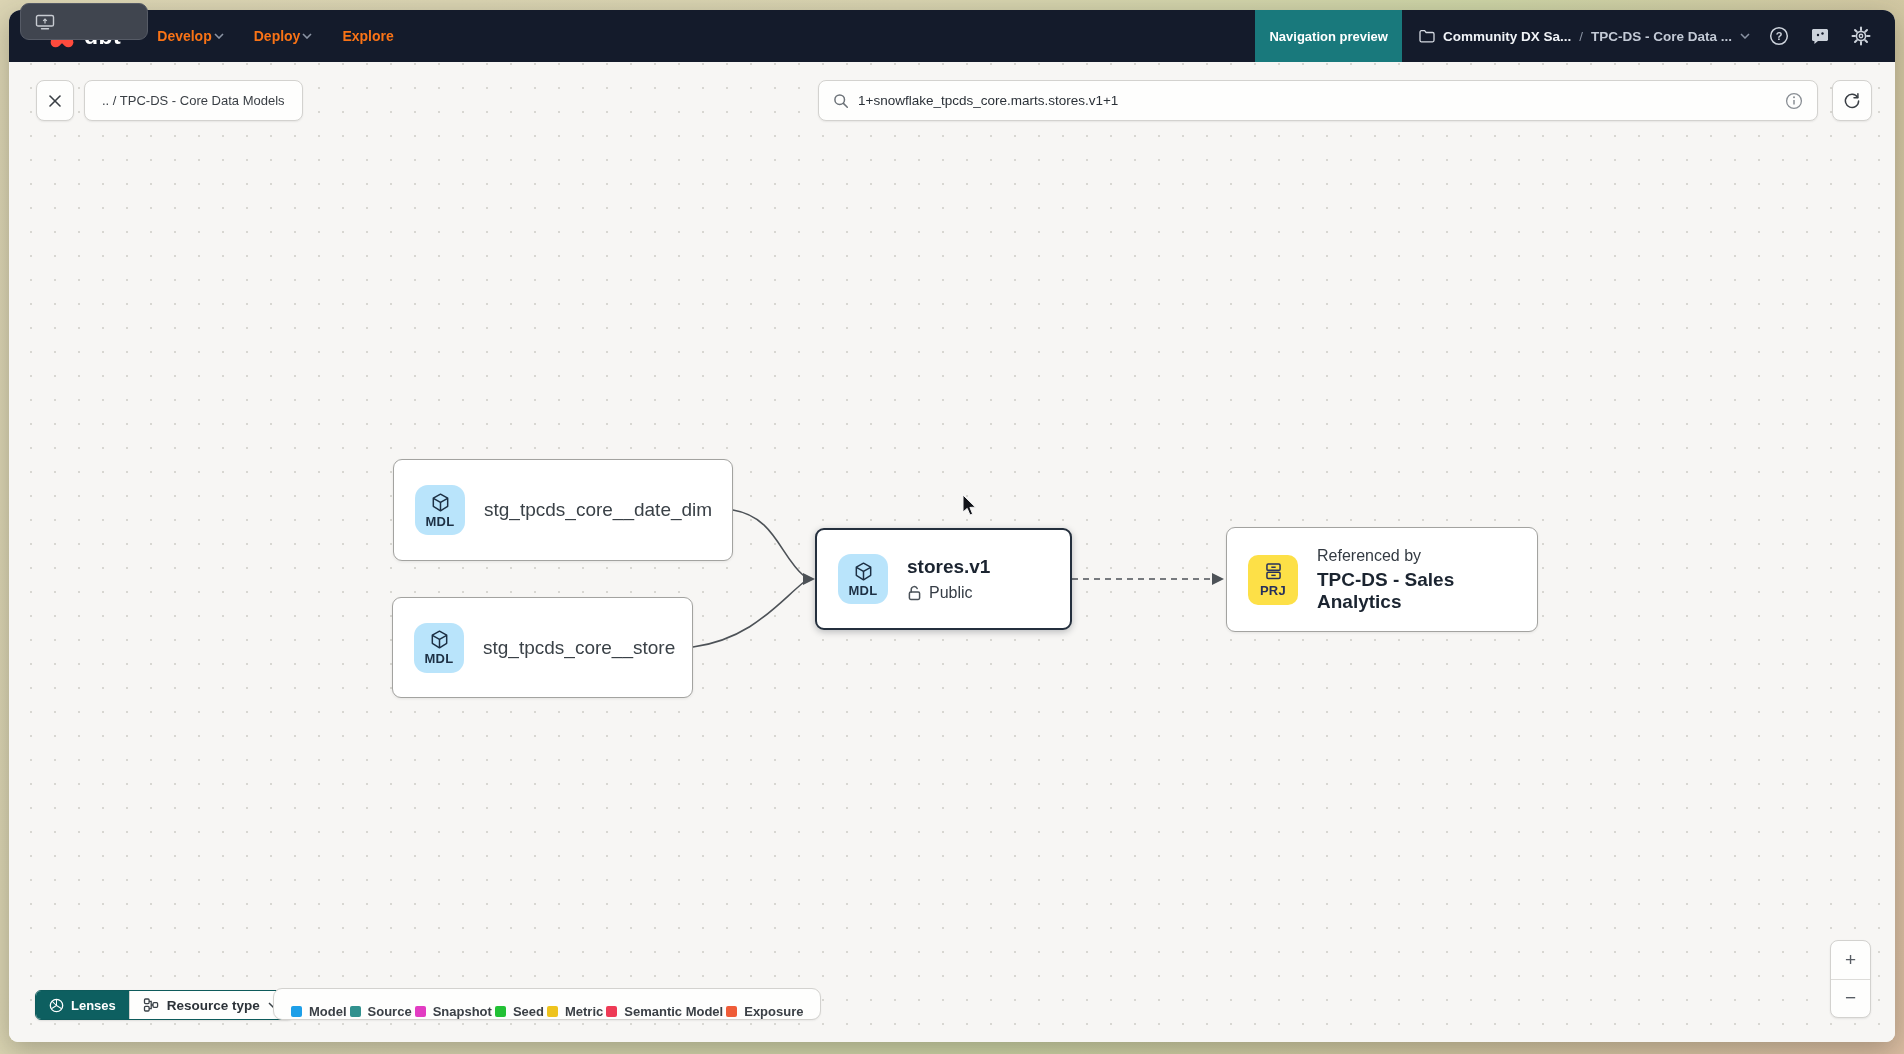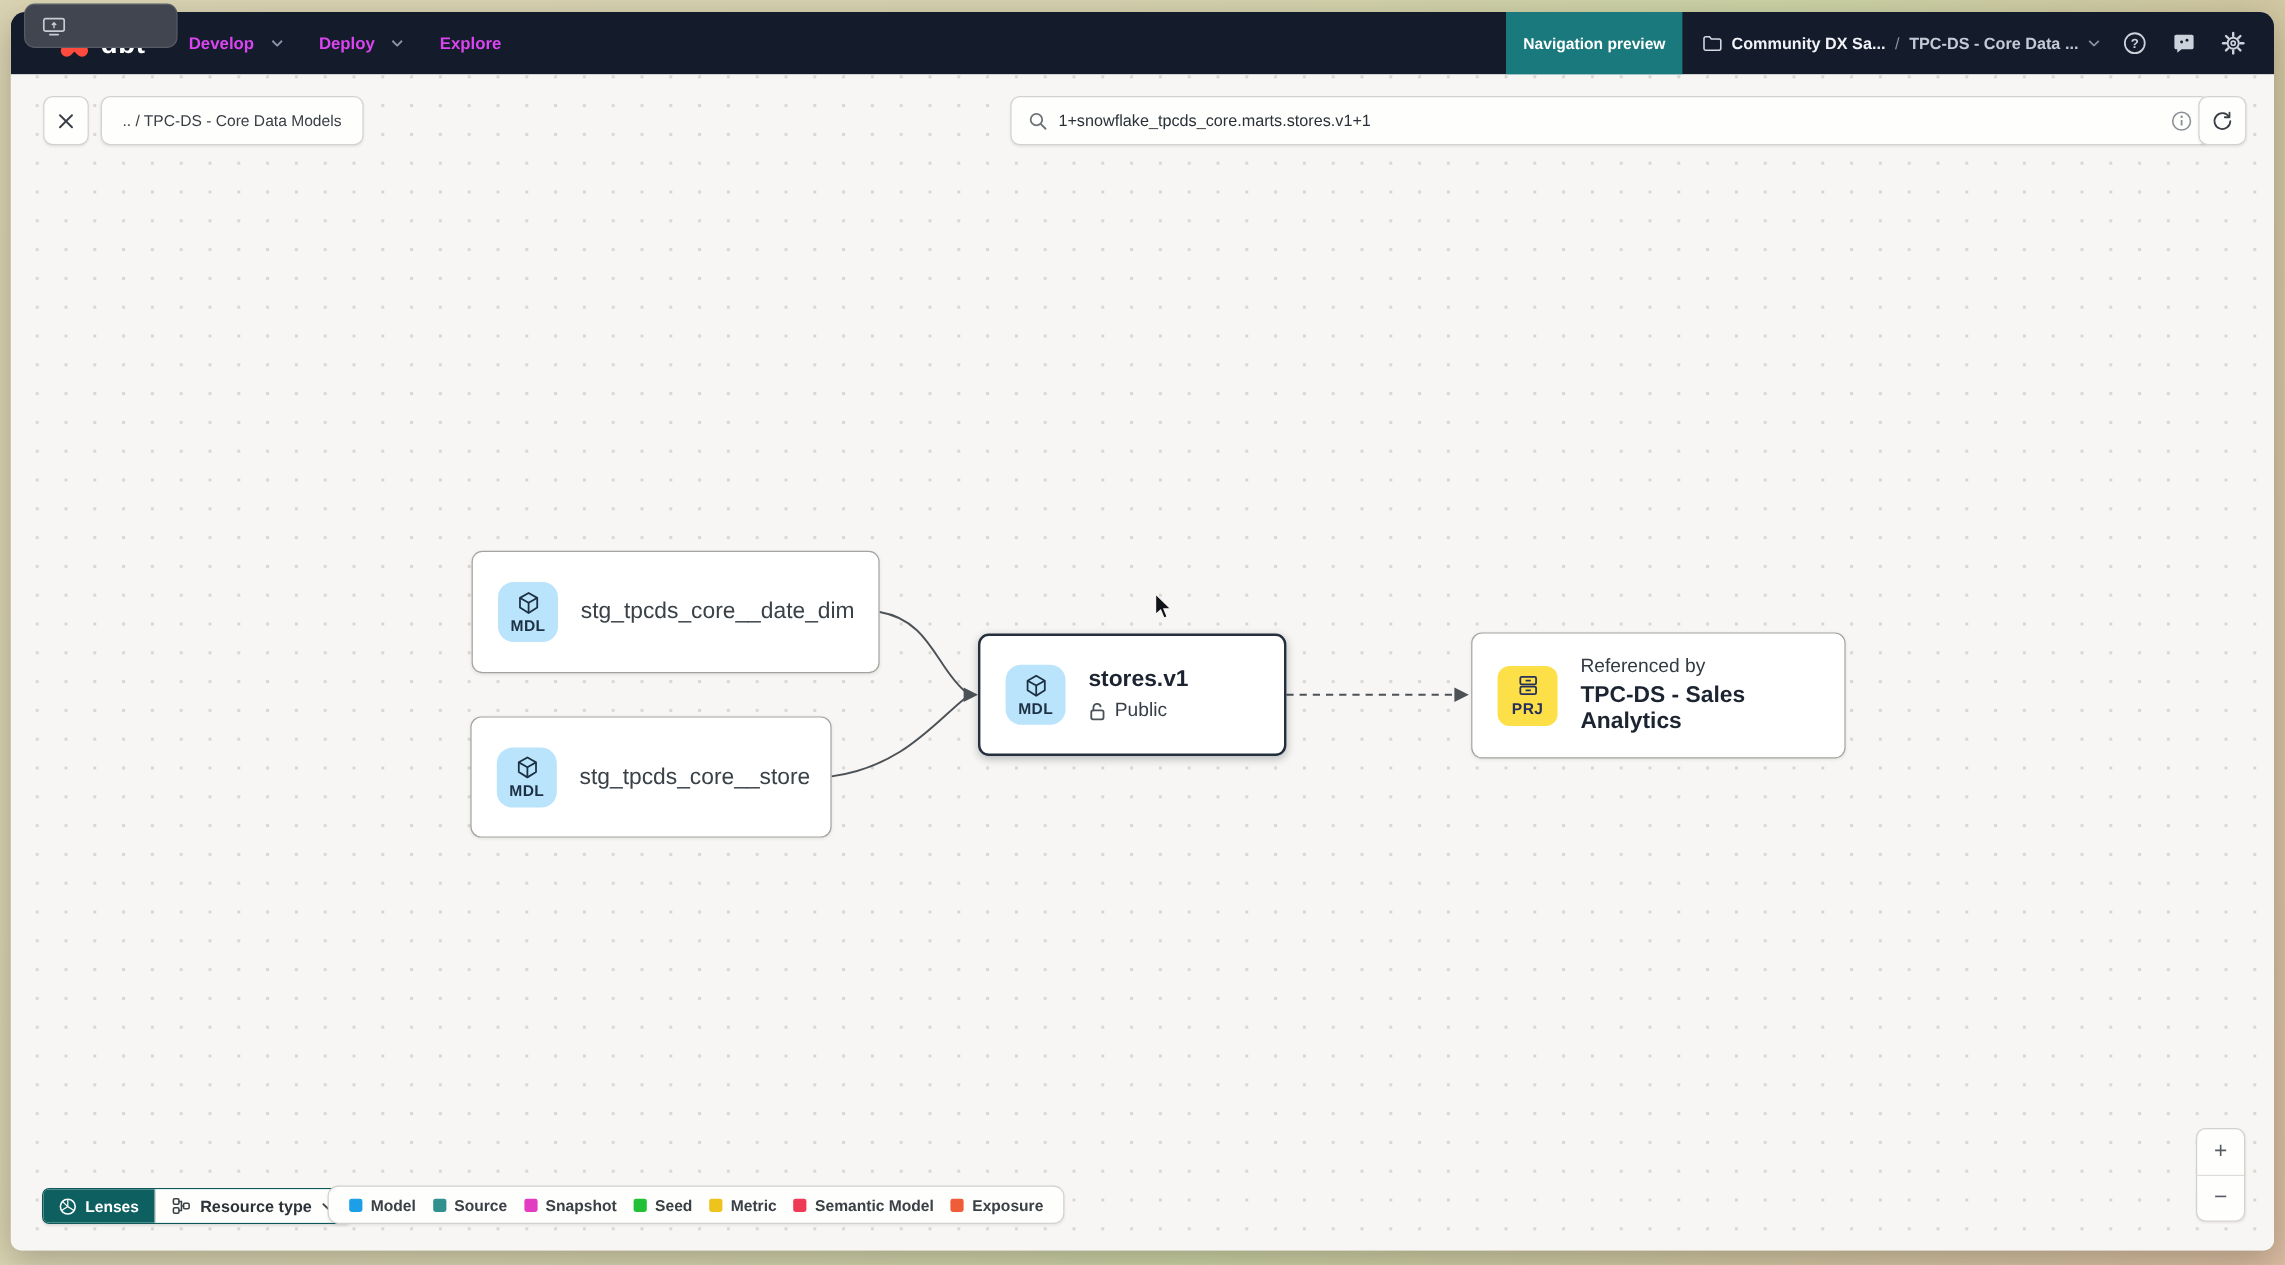--- a/index.html
+++ b/index.html
@@ -20,21 +20,21 @@
   
   .navbar { position:relative; height:52px; background:#141b2b; display:flex;
     align-items:center; padding:0 22px 0 38px; }
   .logo { display:flex; align-items:center; gap:7px; margin-right:36px; }
   .logo-mark { position:relative; width:30px; height:30px; }
   .logo-mark span { position:absolute; left:1px; top:10px; width:28px; height:10px;
     background:#ff4b3d; border-radius:5px; }
   .logo-mark span:first-child { transform:rotate(45deg); }
   .logo-mark span:last-child  { transform:rotate(-45deg); }
   .logo-text { color:#ffffff; font-size:23px; font-weight:700; letter-spacing:.5px; }
-  .nav-menu { display:flex; align-items:center; gap:14px; color:#d946ef;
+  .nav-menu { display:flex; align-items:center; gap:2px; color:#f97316;
     font-size:14px; font-weight:700; margin-right:30px; cursor:pointer; }
   .nav-right { margin-left:auto; display:flex; align-items:center; gap:17px; }
   .nav-badge { background:#19797c; color:#ffffff; font-size:13px; font-weight:600;
     padding:24px 14px; border-radius:4px; }
   .crumb { display:flex; align-items:center; gap:8px; }
   .crumb-account { color:#f0f3f7; font-size:13.5px; font-weight:700; }
   .crumb-sep { color:#8a93a3; font-size:13.5px; }
   .crumb-project { color:#c3cad6; font-size:13.5px; font-weight:600; }
   .nav-iconbtn { display:flex; align-items:center; justify-content:center;
     width:24px; height:24px; cursor:pointer; }
@@ -44,21 +44,21 @@
     background-color:#f7f6f4;
     background-image:radial-gradient(circle,#d8d7d2 1.3px, transparent 1.5px);
     background-size:24px 24px; background-position:10px 14px; }
 
   .float-box { position:absolute; background:#fefefd; border:1px solid #d3d2cf;
     border-radius:8px; box-shadow:0 1px 2px rgba(0,0,0,.07); display:flex;
     align-items:center; }
   .close-btn { left:27px; top:18px; width:38px; height:41px; justify-content:center; cursor:pointer; }
   .path-chip { left:75px; top:18px; height:41px; padding:0 17px; font-size:13px;
     color:#3a3f45; cursor:pointer; }
-  .search-box { left:809px; top:18px; width:1000px; height:41px; padding:0 14px; gap:9px;margin-left:24px; }
+  .search-box { left:809px; top:18px; width:1000px; height:41px; padding:0 14px; gap:9px; }
   .search-box input { flex:1; border:none; outline:none; background:transparent;
     font-family:"Liberation Sans",sans-serif; font-size:13.5px; color:#2b3138; }
   .refresh-btn { left:1823px; top:18px; width:40px; height:41px; justify-content:center; cursor:pointer; }
 
   
   .edges { position:absolute; left:0; top:0; pointer-events:none; }
   .node { position:absolute; background:#ffffff; border:1px solid #a3a3a0;
     border-radius:9px; box-shadow:0 1px 3px rgba(0,0,0,.08); display:flex;
     align-items:center; padding-left:21px; gap:19px; cursor:pointer; }
   .node.selected { border:2px solid #242f3d; box-shadow:0 2px 7px rgba(20,30,40,.28); }
@@ -77,22 +77,22 @@
   
   .lens-group { position:absolute; left:26px; top:928px; height:30px; display:flex;
     border-radius:6px; overflow:hidden; box-shadow:0 1px 2px rgba(0,0,0,.10);
     border:1px solid #0d5a5b; }
   .lens-btn { background:#0d5f60; color:#ffffff; font-size:13px; font-weight:600;
     display:flex; align-items:center; gap:7px; padding:0 13px; cursor:pointer; }
   .rtype-btn { background:#fefefd; color:#2c3238; font-size:13.5px; font-weight:600;
     display:flex; align-items:center; gap:8px; padding:0 13px; cursor:pointer;
     border-left:1px solid #d3d2cf;justify-content:space-between; }
   .legend { position:absolute; left:264px; top:926px; height:32px; background:#fefefd;
-    border:1px solid #d3d2cf; border-radius:9px; display:flex; align-items:center;
-    gap:14px; padding:0 17px; box-shadow:0 1px 2px rgba(0,0,0,.06); }
+    border:1px solid #d3d2cf; border-radius:9px; display:flex; align-items:flex-end;
+    gap:3px; padding:0 17px; box-shadow:0 1px 2px rgba(0,0,0,.06); }
   .legend-item { display:flex; align-items:center; gap:7px; font-size:13px;
     font-weight:600; color:#3b4046; }
   .swatch { width:11px; height:11px; border-radius:2px; }
 
   .zoomctl { position:absolute; left:1821px; top:878px; width:41px; height:78px;
     background:#fefefd; border:1px solid #d3d2cf; border-radius:8px;
     box-shadow:0 1px 2px rgba(0,0,0,.08); display:flex; flex-direction:column; }
   .zoomctl button { flex:1; background:none; border:none; font-size:19px; color:#585d64;
     cursor:pointer; font-family:"Liberation Sans",sans-serif; }
   .zoomctl button:first-child { border-bottom:1px solid #dddcd9; }

